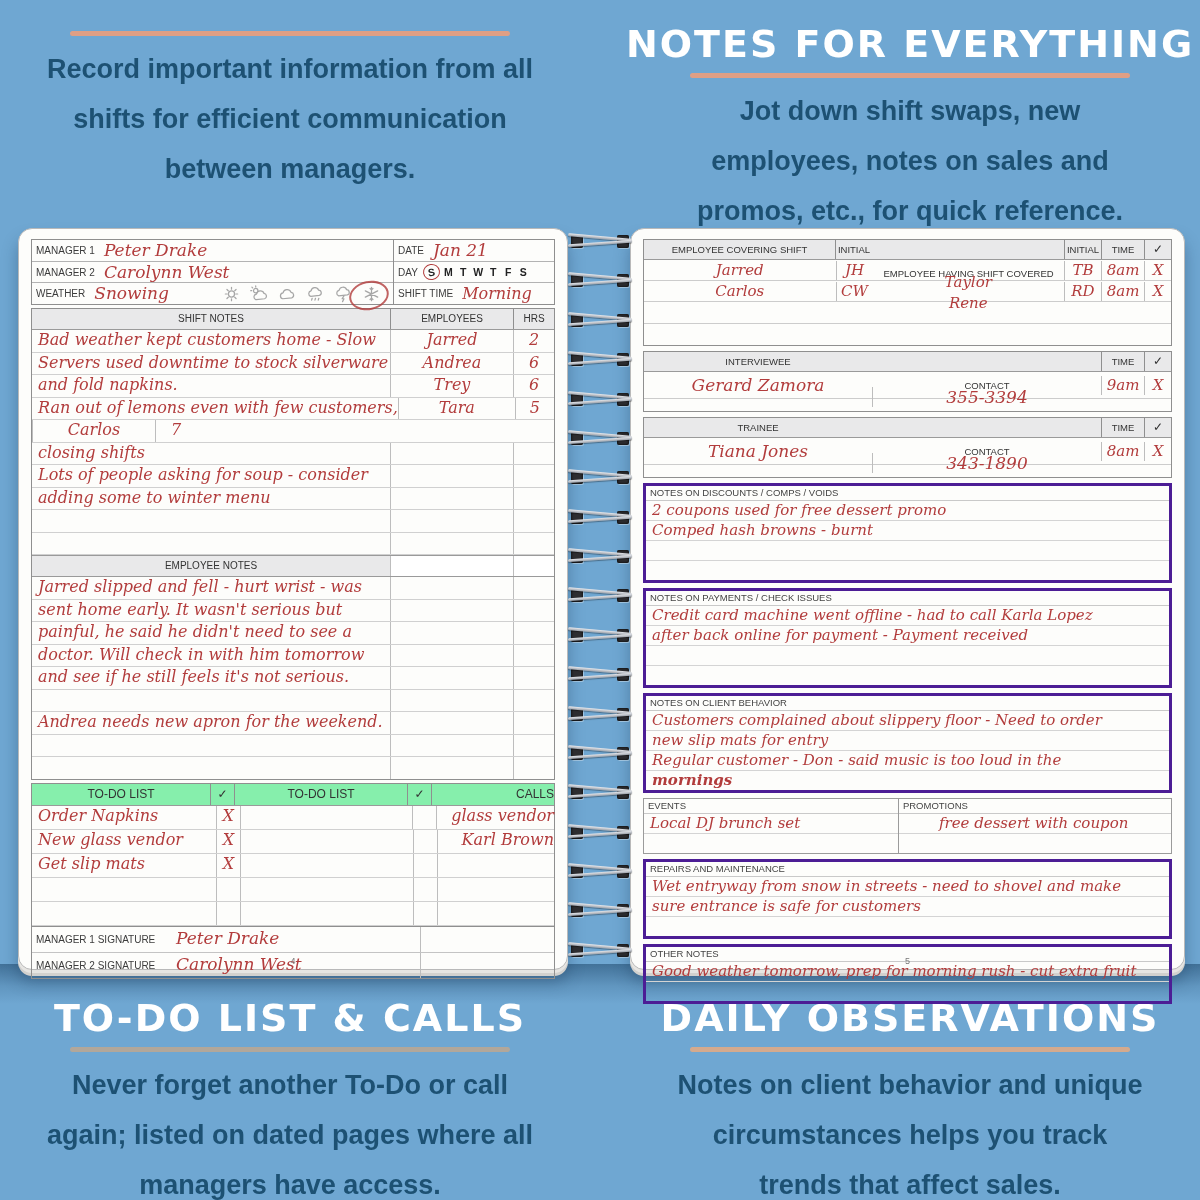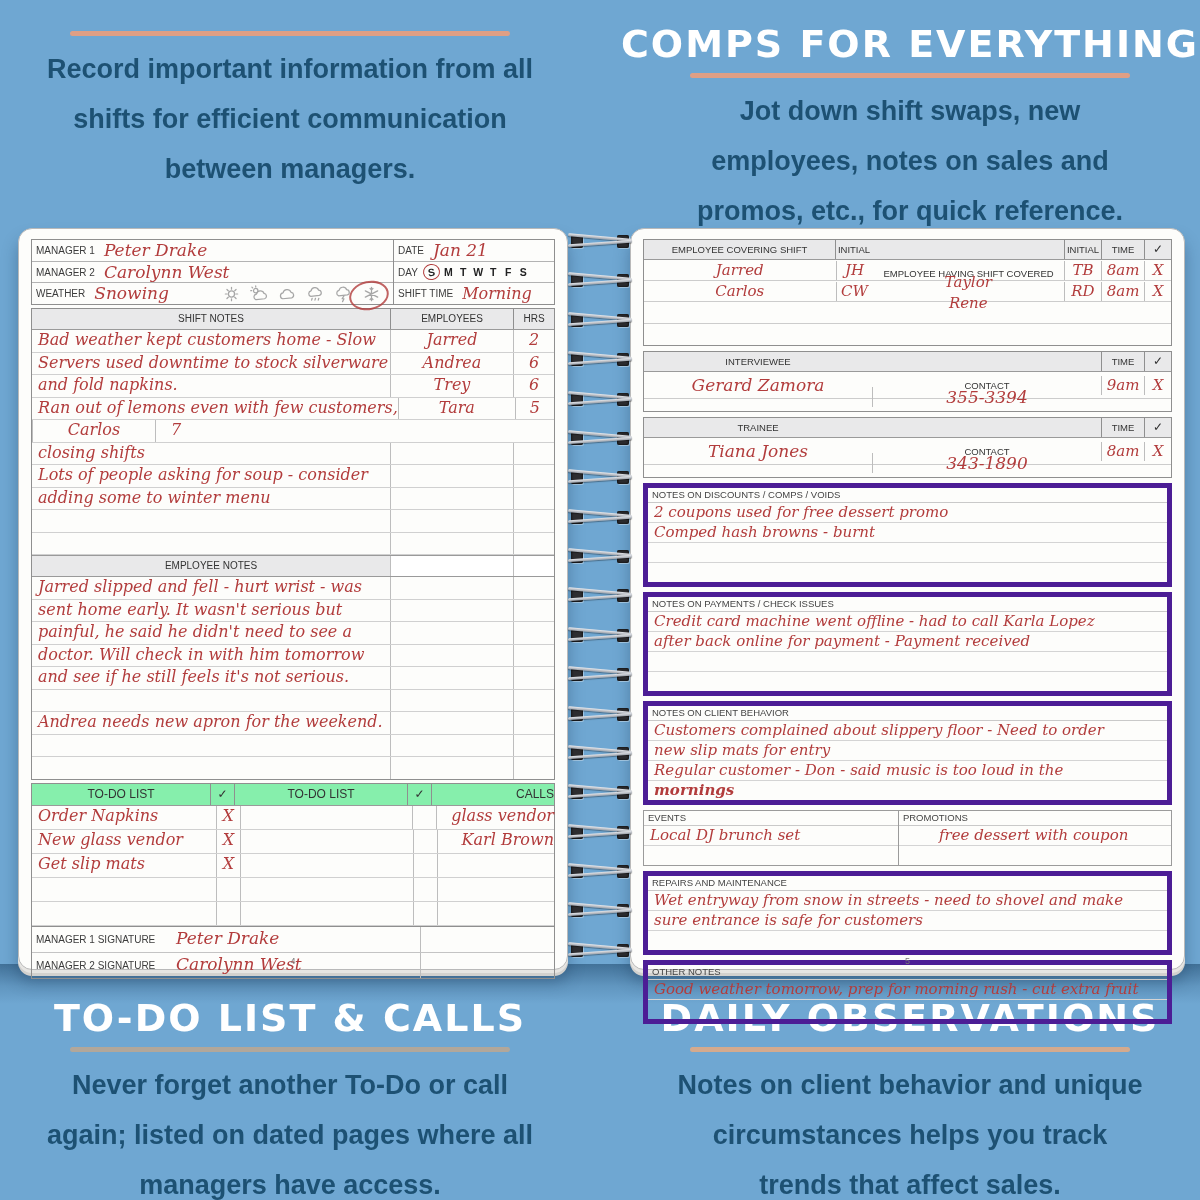--- a/index.html
+++ b/index.html
@@ -98,42 +98,42 @@
   .rt-row.empty{height:21px;}
   .rt-row.stub{height:12px;}
   .rt-row.lastrow{border-bottom:none;}
   .cc-name{flex:1;text-align:center;}
   .cc-init{width:36px;border-left:1px solid #bdbdbd;text-align:center;}
   .cc-time{width:42px;border-left:1px solid #bdbdbd;text-align:center;}
   .cc-chk{width:26px;border-left:1px solid #bdbdbd;text-align:center;}
   .rt-header .cc-init,.rt-header .cc-time,.rt-header .cc-chk,.rt-header .cc-name2{border-left:1px solid #8f8f8f;}
   .cc-name2{flex:1;text-align:center;margin-top:24px;}
   .chk-glyph{font-size:12px;color:#333;}
-  .sec{border:5px solid #4c1d95;}
+  .sec{border:3px solid #4c1d95;}
   .sec-label{font-size:9.5px;color:#444;padding:2px 0 1px 4px;border-bottom:1px solid #c9c9c9;height:11px;line-height:10px;}
   .sec-line{height:19px;border-bottom:1px solid #d4d4d4;padding-left:6px;}
   .sec-line.lastrow{border-bottom:none;font-weight:bold;}
   .ev-row{display:flex;}
   .ev-box{width:48%;border:1px solid #9b9b9b;}
   .pr-box{flex:1;border:1px solid #9b9b9b;border-left:none;}
   .pr-box .sec-line{padding-left:40px;}
 </style>
 </head>
 <body>
 
 <div class="canvas">
 
   <div class="badge tl">
     <div class="rule" style="background:#df9f85"></div>
     <div class="bline">Record important information from all</div>
     <div class="bline">shifts for efficient communication</div>
     <div class="bline">between managers.</div>
   </div>
   <div class="badge tr">
-    <div class="title">COMPS FOR EVERYTHING</div>
+    <div class="title">NOTES FOR EVERYTHING</div>
     <div class="rule" style="background:#df9f85"></div>
     <div class="bline">Jot down shift swaps, new</div>
     <div class="bline">employees, notes on sales and</div>
     <div class="bline">promos, etc., for quick reference.</div>
   </div>
   <div class="badge bl">
     <div class="title">TO-DO LIST &amp; CALLS</div>
     <div class="rule" style="background:#b2a79a"></div>
     <div class="bline">Never forget another To-Do or call</div>
     <div class="bline">again; listed on dated pages where all</div>

